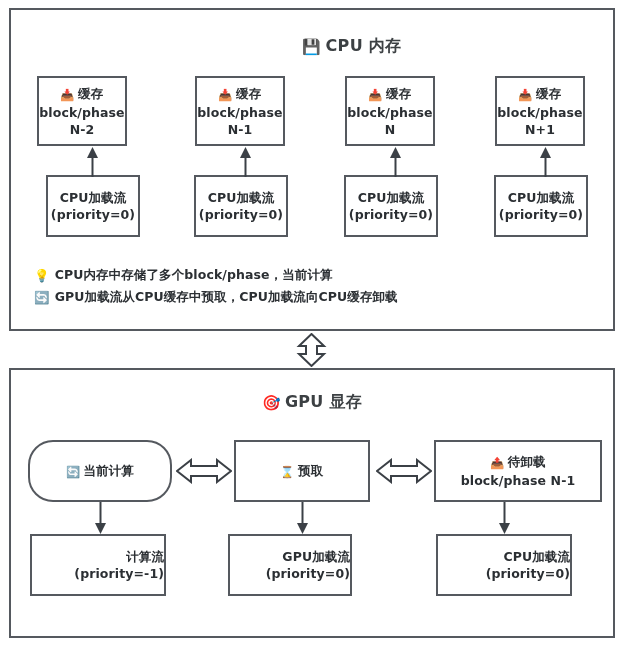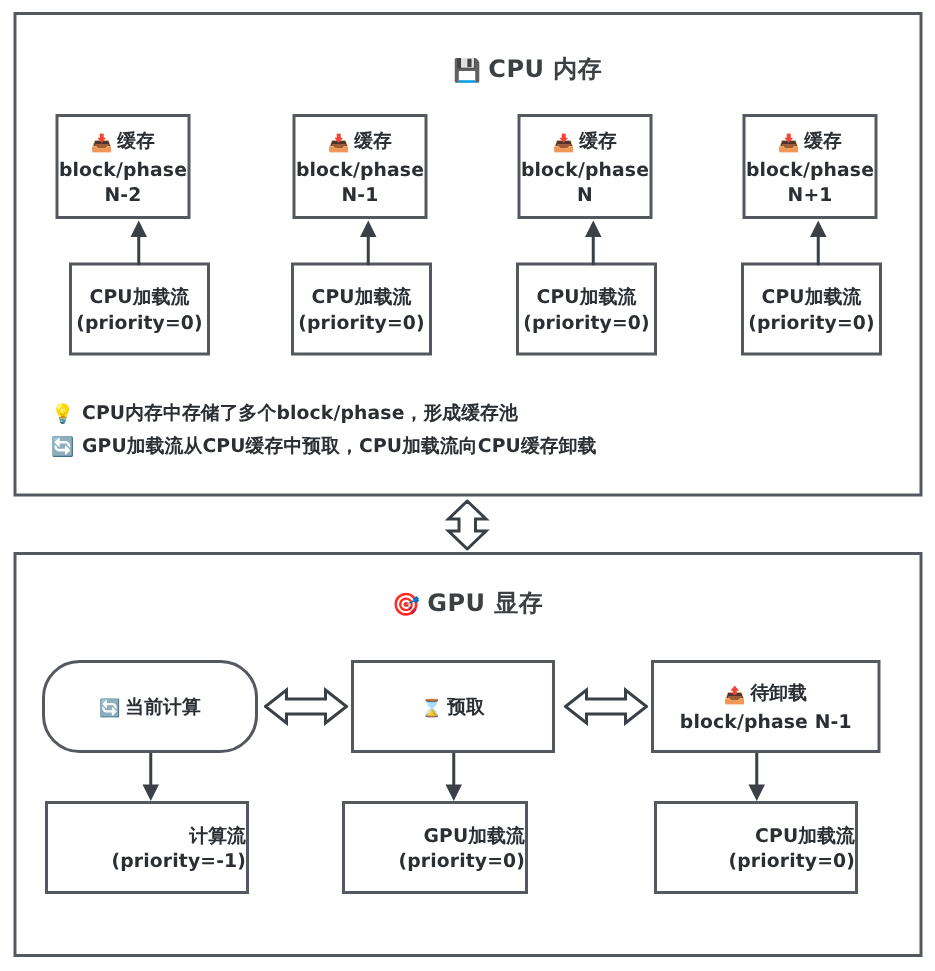--- a/index.html
+++ b/index.html
@@ -82,21 +82,21 @@
   .cpu-stream-box { top: 175px; width: 94px; height: 62px; }
   #cpustream-0 { left: 46px; }
   #cpustream-1 { left: 194px; }
   #cpustream-2 { left: 344px; }
   #cpustream-3 { left: 494px; }
 
   
   .gpu-top-box { top: 440px; height: 62px; }
   #gpu-current  { left: 28px;  width: 144px; border-radius: 25px; }
   #gpu-prefetch { left: 234px; width: 136px; }
-  #gpu-unload   { left: 434px; width: 153px; justify-content: center; }
+  #gpu-unload   { left: 434px; width: 168px; justify-content: center; }
 
   
   .gpu-stream-box { top: 534px; height: 62px; align-items: flex-end; }
   #gpustream-0 { left: 30px;  width: 136px; }
   #gpustream-1 { left: 228px; width: 124px; }
   #gpustream-2 { left: 436px; width: 136px; }
 
   
   .up-arrow {
     position: absolute;
@@ -213,21 +213,21 @@
       </svg>
   </div>
   <div class="up-arrow" style="left:539px">
     <svg width="13" height="31" viewBox="0 0 13 31">
         <path d="M6.5 31 L6.5 9" stroke="#3b4046" stroke-width="2" fill="none"></path>
         <path d="M6.5 1 L12 12 L1 12 Z" fill="#3b4046"></path>
       </svg>
   </div>
 
   <div id="legend">
-    <span class="legend-row"><span class="emoji">💡</span><span>CPU内存中存储了多个block/phase，形成缓存池</span></span>
+    <span class="legend-row"><span class="emoji">💡</span><span>CPU内存中存储了多个block/phase，当前计算</span></span>
     <span class="legend-row"><span class="emoji">🔄</span><span>GPU加载流从CPU缓存中预取，CPU加载流向CPU缓存卸载</span></span>
   </div>
 
   <div id="v-dbl-arrow">
     <svg width="33" height="34" viewBox="0 0 33 34">
       <path d="M16.5 1 L29 13 L22 13 L22 21 L29 21 L16.5 33 L4 21 L11 21 L11 13 L4 13 Z" fill="#ffffff" stroke="#3b4046" stroke-width="2" stroke-linejoin="miter"></path>
     </svg>
   </div>
 
   <div class="panel" id="gpu-panel">

